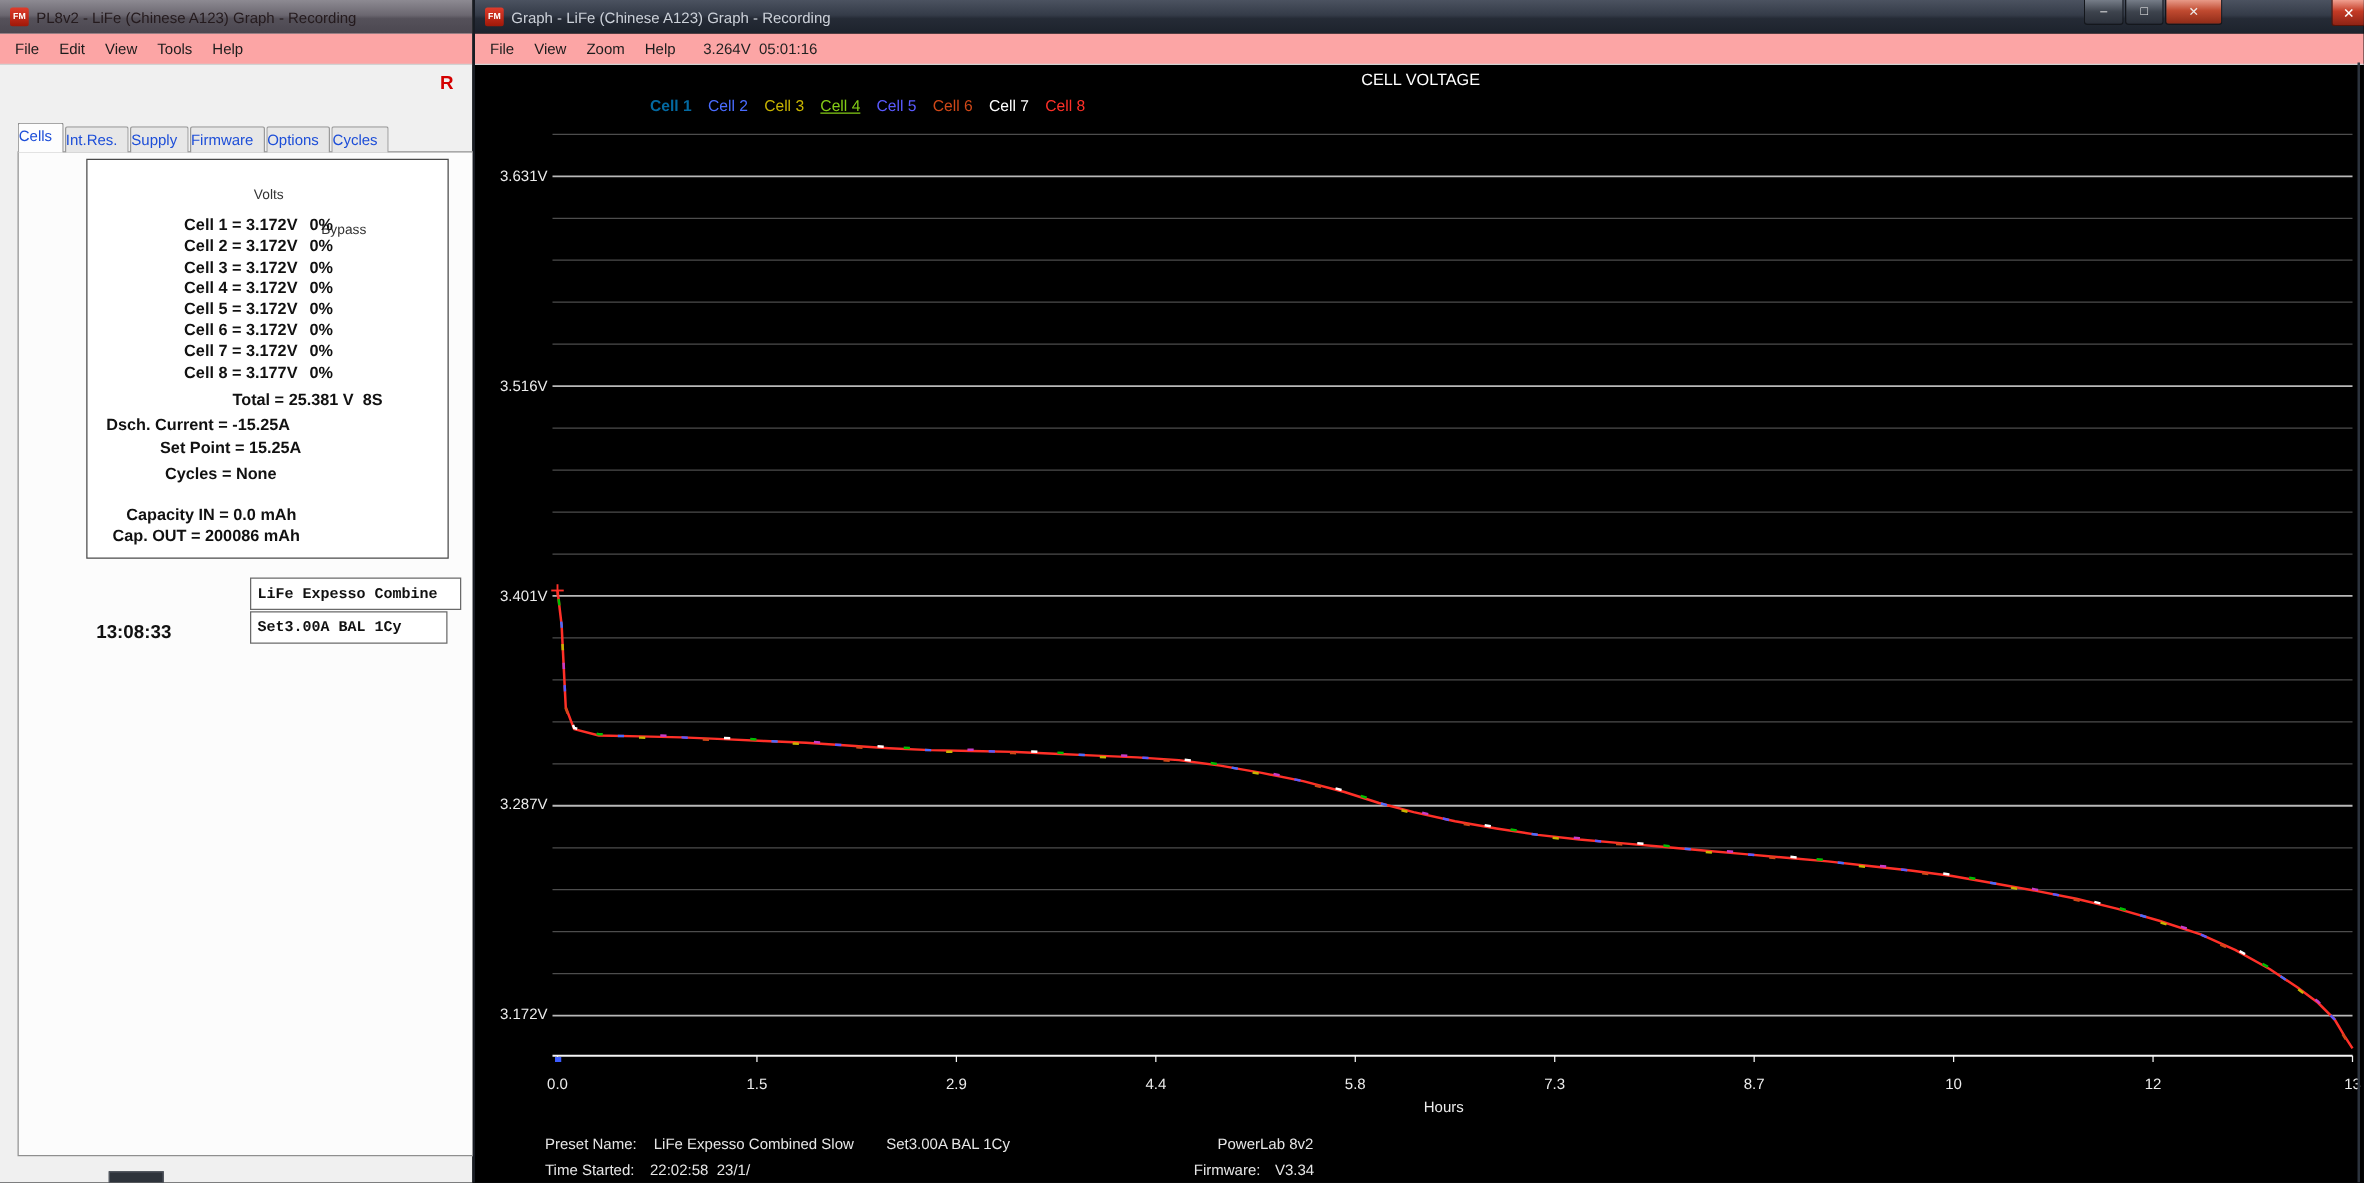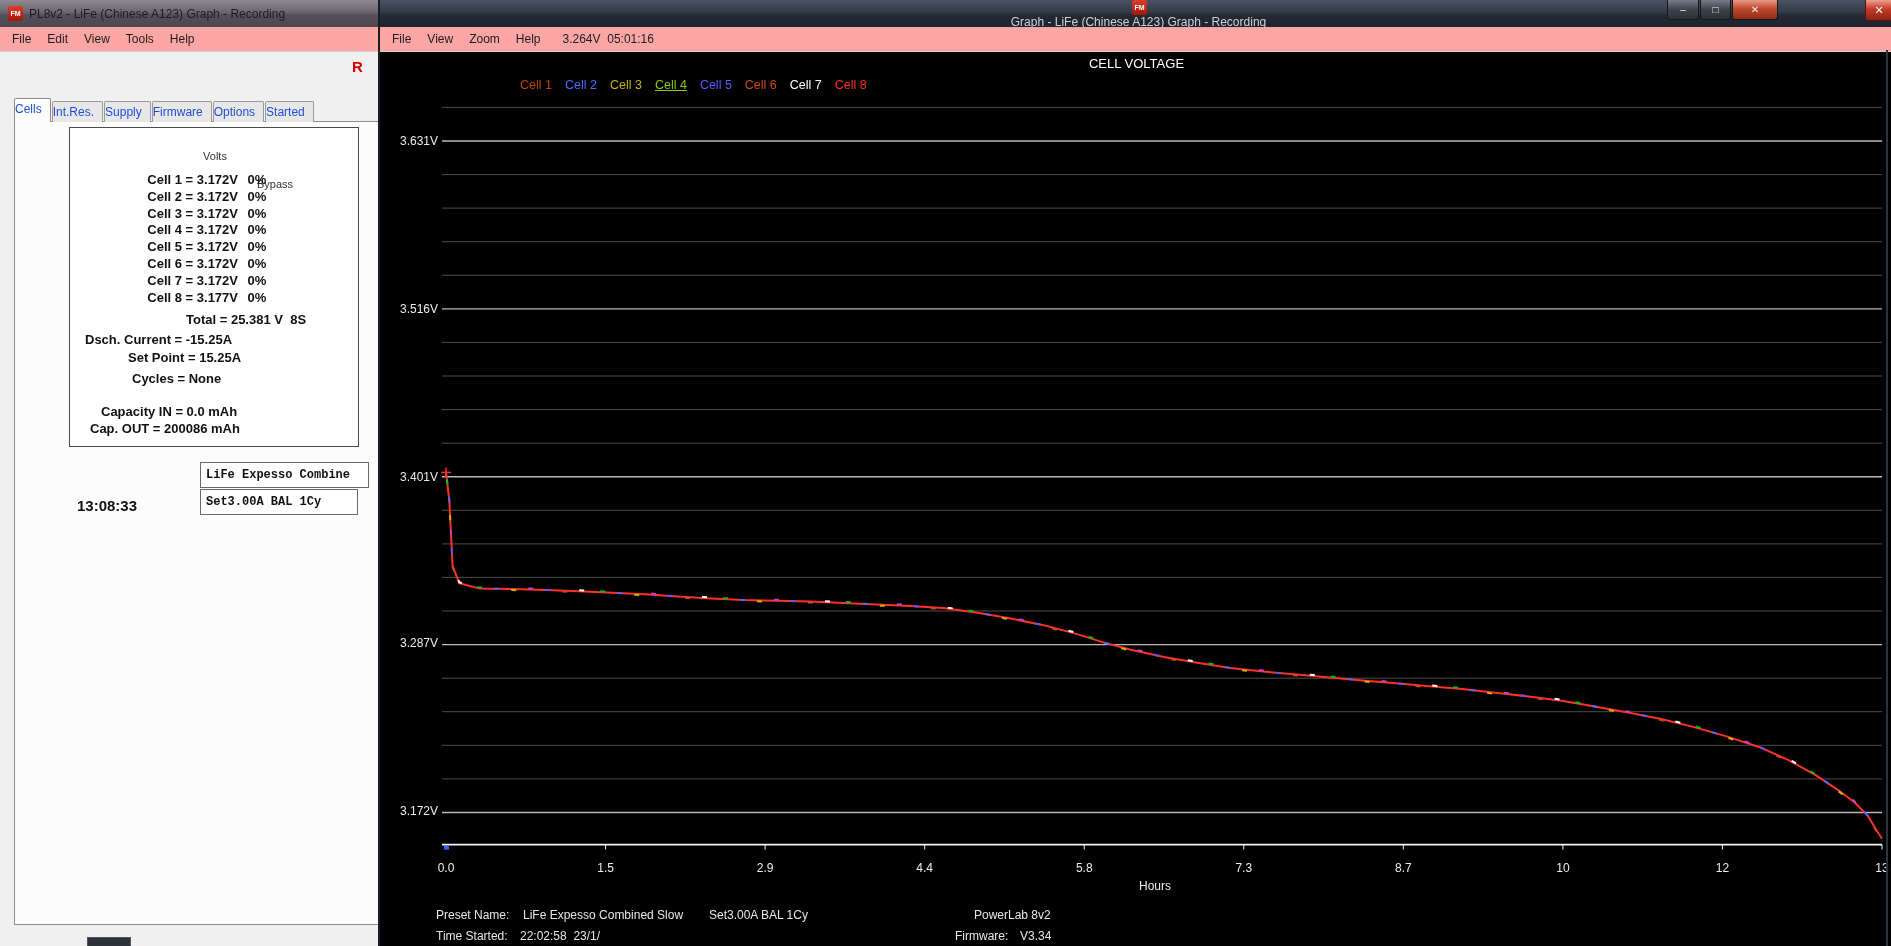--- a/index.html
+++ b/index.html
@@ -10,21 +10,21 @@
   }
   .abs{position:absolute;}
 
   
   .window{position:absolute;top:0;height:946px;overflow:hidden;}
   #left-window{left:0;width:378px;background:#f0f0f0;}
   #right-window{left:378px;width:1513px;background:#000;border-left:2px solid #181c23;box-sizing:border-box;}
 
   .titlebar{position:absolute;left:0;top:0;right:0;height:27px;display:flex;align-items:center;}
   #left-window .titlebar{background:linear-gradient(180deg,#8d8a92 0%,#6b6770 45%,#55515a 55%,#4b4750 100%);}
-  #right-window .titlebar{background:linear-gradient(180deg,#4b5260 0%,#343b48 45%,#252b36 55%,#1d222c 100%);flex-direction:column;}
+  #right-window .titlebar{background:linear-gradient(180deg,#4b5260 0%,#343b48 45%,#252b36 55%,#1d222c 100%);}
   .titlebar-text{font-size:12px;margin-left:6px;}
   #left-window .titlebar-text{color:#241a1d;}
   #right-window .titlebar-text{color:#ccd1d9;}
   .app-icon{width:15px;height:15px;margin-left:8px;border-radius:2px;background:linear-gradient(#e03c2c,#a01808);
     color:#fff;font-size:7px;font-weight:bold;display:flex;align-items:center;justify-content:center;flex:0 0 auto;}
 
   .menubar{position:absolute;left:0;top:27px;right:0;height:25px;background:#fca5a5;border-bottom:1px solid #d2d2d2;
     display:flex;align-items:center;padding-left:4px;box-sizing:border-box;}
   .menu-item{font-size:12px;color:#1c1c1c;padding:3px 8px;cursor:default;}
   .status-readout{font-size:12px;color:#222;margin-left:14px;white-space:pre;}
@@ -88,21 +88,21 @@
     </div>
 
   <span class="recording-flag abs" style="left:352px;top:58px;">R</span>
 
   <div class="tab-strip">
       <span class="tab active">Cells</span>
       <span class="tab">Int.Res.</span>
       <span class="tab">Supply</span>
       <span class="tab">Firmware</span>
       <span class="tab">Options</span>
-      <span class="tab">Started</span>
+      <span class="tab">Cycles</span>
     </div>
   <div class="tab-page"></div>
   <div class="data-panel"></div>
 
   <span class="panel-header" style="left:185px;top:150px;width:60px;">Volts</span>
   <span class="panel-header" style="left:249px;top:150px;width:52px;margin-top:28px;">Bypass</span>
 
   <div id="cell-rows">
       <div class="cell-row" style="top: 0px;">
         <span class="cell-label">Cell 1 = 3.172V</span>
@@ -171,21 +171,21 @@
         <span class="menu-item">File</span>
         <span class="menu-item">View</span>
         <span class="menu-item">Zoom</span>
         <span class="menu-item">Help</span>
       </span>
     <span class="status-readout">3.264V  05:01:16</span>
   </div>
 
   <div class="chart-title">CELL VOLTAGE</div>
   <div class="chart-legend">
-      <span class="legend-item" style="color: #c2410c;">Cell 1</span>
+      <span class="legend-item" style="color: #0369a1; font-weight: bold;">Cell 1</span>
       <span class="legend-item" style="color: rgb(74, 108, 255);">Cell 2</span>
       <span class="legend-item" style="color: rgb(200, 180, 0);">Cell 3</span>
       <span class="legend-item" style="color: #84cc16; text-decoration: underline;">Cell 4</span>
       <span class="legend-item" style="color: rgb(90, 90, 255);">Cell 5</span>
       <span class="legend-item" style="color: rgb(208, 72, 24);">Cell 6</span>
       <span class="legend-item" style="color: rgb(255, 255, 255);">Cell 7</span>
       <span class="legend-item" style="color: rgb(255, 48, 40);">Cell 8</span>
     </div>
 
   <svg id="chart-svg" width="1513" height="896" viewBox="0 0 1513 896">

